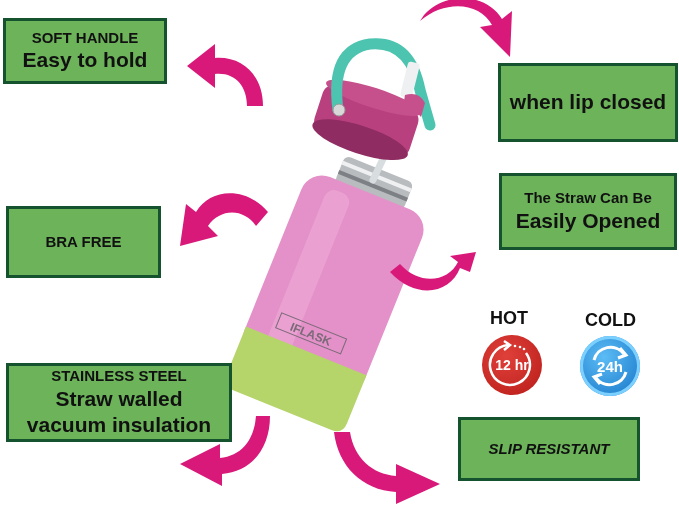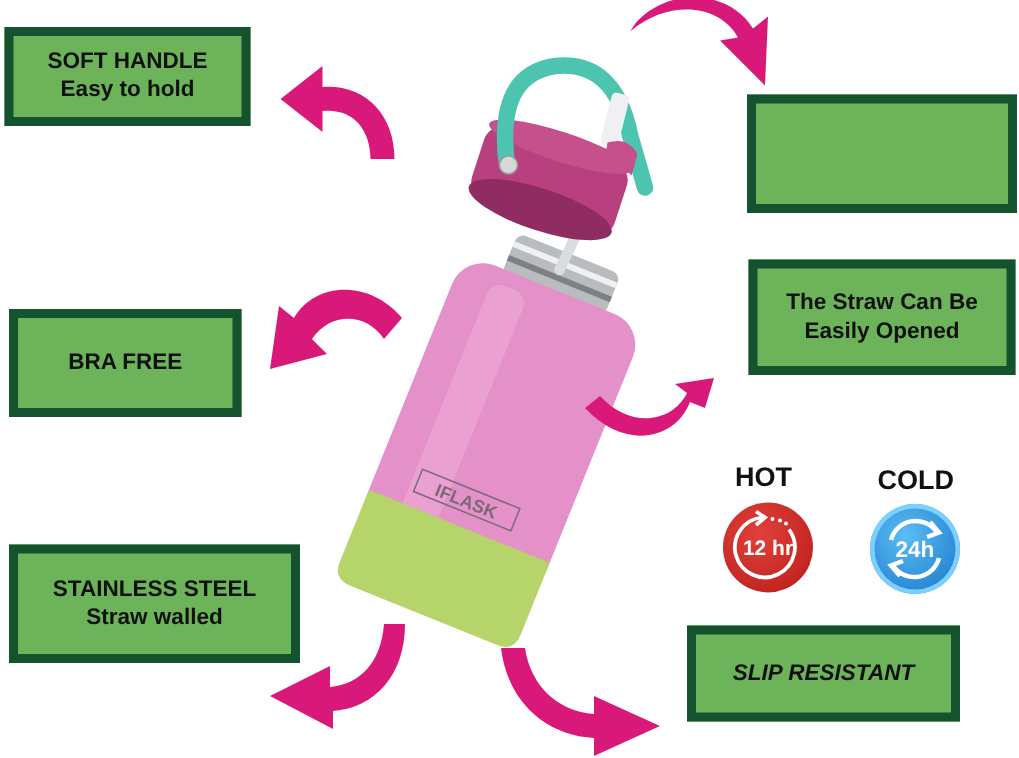--- a/index.html
+++ b/index.html
@@ -1,22 +1,22 @@
 <!DOCTYPE html>
 <html><head>
 <meta charset="utf-8">
 <style>
   html, body { margin:0; padding:0; }
   body { width:679px; height:505px; background:#ffffff; position:relative; overflow:hidden;
          font-family:"Liberation Sans", "DejaVu Sans", sans-serif; }
-  .label-box { position:absolute; background:#6cb35a; border:6px solid #14532d; box-sizing:border-box;
+  .label-box { position:absolute; background:#6cb35a; border:3px solid #14532d; box-sizing:border-box;
                display:flex; flex-direction:column; align-items:center; justify-content:center;
                color:#111; font-weight:bold; text-align:center; line-height:1.25; }
   .label-box .l1 { font-size:15px; }
-  .label-box .l2 { font-size:15px; }
+  .label-box .l2 { font-size:21px; }
   .arrow { position:absolute; overflow:visible; }
   .temp-label { position:absolute; font-weight:bold; font-size:18px; color:#111; }
   .badge { position:absolute; border-radius:50%; display:flex; align-items:center; justify-content:center;
            color:#fff; font-weight:bold; font-family:"Liberation Sans", sans-serif; }
   #bottle { position:absolute; left:0; top:0; }
 </style>
 </head>
 <body>
 
 <svg id="bottle" width="679" height="505" viewBox="0 0 679 505">
@@ -69,34 +69,36 @@
 <svg class="arrow" style="left:332px;top:430px" width="110" height="74" viewBox="0 0 110 74">
   <path d="M2 2 L18 2 C22 28 40 44 64 46 L64 34 L108 54 L64 74 L64 62 C30 60 6 36 2 2 Z" fill="#d8197a"></path>
 </svg>
 
 <div class="label-box" style="left:3px;top:18px;width:164px;height:66px;">
   <div class="l1">SOFT HANDLE</div>
   <div class="l2">Easy to hold</div>
 </div>
 
 <div class="label-box" style="left:498px;top:63px;width:180px;height:79px;">
+  <div class="l2">when lip closed</div>
 </div>
 
 <div class="label-box" style="left:499px;top:173px;width:178px;height:77px;">
   <div class="l1">The Straw Can Be</div>
   <div class="l2">Easily Opened</div>
 </div>
 
 <div class="label-box" style="left:6px;top:190px;width:155px;height:72px;margin-top:16px;">
   <div class="l1">BRA FREE</div>
 </div>
 
-<div class="label-box" style="left:6px;top:363px;width:194px;height:79px;">
+<div class="label-box" style="left:6px;top:363px;width:226px;height:79px;">
   <div class="l1">STAINLESS STEEL</div>
   <div class="l2">Straw walled</div>
+  <div class="l2">vacuum insulation</div>
 </div>
 
 <div class="label-box" style="left:458px;top:417px;width:182px;height:64px;font-style:italic;">
   <div class="l1">SLIP RESISTANT</div>
 </div>
 
 <div class="temp-label" style="left:490px;top:308px;">HOT</div>
 <div class="temp-label" style="left:585px;top:310px;">COLD</div>
 
 <div class="badge" style="left:482px;top:335px;width:60px;height:60px;background:radial-gradient(circle at 40% 35%, #e0403a, #b81c18);">

